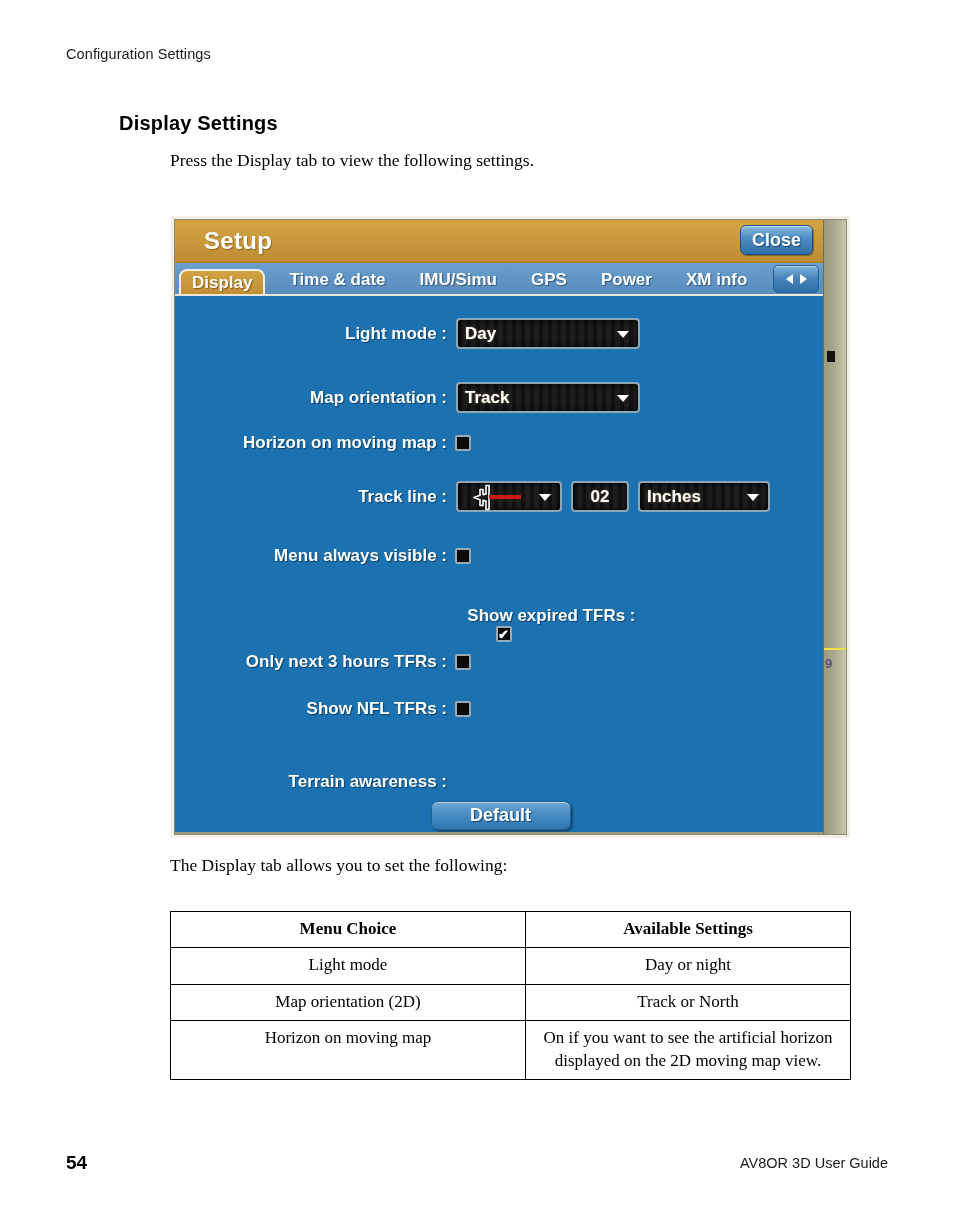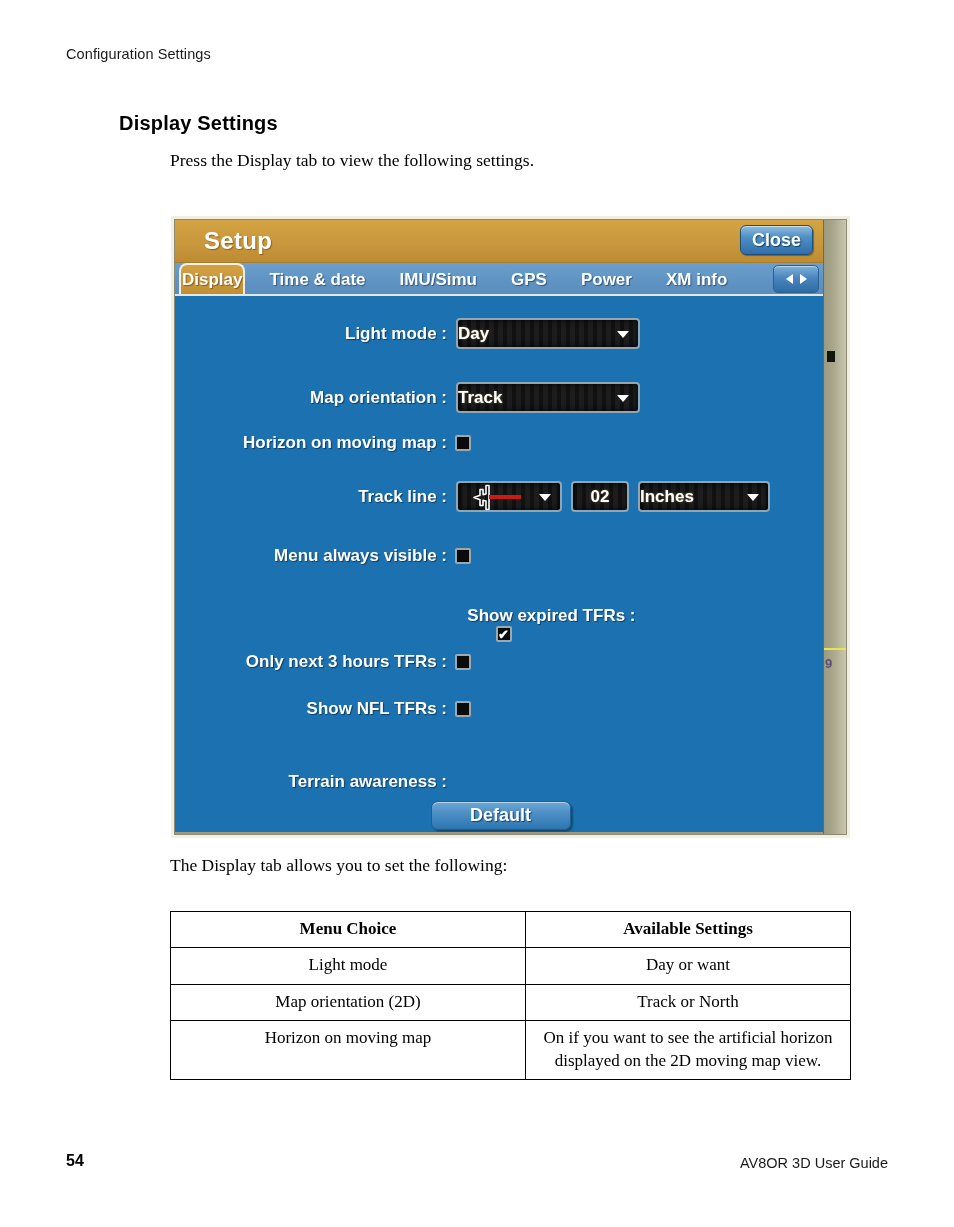--- a/index.html
+++ b/index.html
@@ -176,22 +176,22 @@
     text-shadow: 1px 1px 1px rgba(20,50,80,0.6);
     white-space: nowrap;
   }
   .tab.active {
     background: linear-gradient(to bottom, #d3a243 0%, #c9973c 60%, #c08f35 100%);
     border: 2px solid #f1efe6;
     border-bottom: none;
     border-top-left-radius: 8px;
     border-top-right-radius: 8px;
     box-sizing: border-box;
-    height: 31px;
-    padding: 0 1px;
+    height: 25px;
+    padding: 0 11px;
     margin-left: 4px;
     color: #ffffff;
     text-shadow: 1px 1px 1px rgba(90,60,10,0.6);
   }
   .tab:not(.active) { margin-left: 14px; }
   .tab-arrows {
     position: absolute;
     right: 5px;
     bottom: 1px;
     width: 44px;
@@ -256,20 +256,21 @@
     box-shadow: inset 0 0 6px rgba(0,0,0,0.9);
     display: flex;
     align-items: center;
     overflow: hidden;
   }
   .field .val {
     font-family: "Liberation Sans", sans-serif;
     font-size: 17px;
     font-weight: bold;
     color: #ffffff;
+    padding-left: 7px;
     text-shadow: 0 0 2px rgba(255,220,120,0.45);
     white-space: nowrap;
   }
   .caret {
     position: absolute;
     right: 9px;
     top: 50%;
     margin-top: -3px;
     width: 0; height: 0;
     border-left: 6px solid transparent;
@@ -399,21 +400,21 @@
   }
   table.settings-table th { font-weight: bold; }
   table.settings-table td.c1, table.settings-table th.c1 { width: 340px; }
 
   
   .folio {
     position: absolute;
     left: 66px;
     top: 1152px;
     font-family: "Liberation Sans", sans-serif;
-    font-size: 16px;
+    font-size: 19px;
     font-weight: bold;
     color: #000;
   }
   .footer-title {
     position: absolute;
     right: 66px;
     top: 1155px;
     font-family: "Liberation Sans", sans-serif;
     font-size: 14.5px;
     color: #1a1a1a;
@@ -564,21 +565,21 @@
 <table class="settings-table">
   <thead>
     <tr>
       <th class="c1">Menu Choice</th>
       <th>Available Settings</th>
     </tr>
   </thead>
   <tbody>
     <tr>
       <td class="c1">Light mode</td>
-      <td>Day or want</td>
+      <td>Day or night</td>
     </tr>
     <tr>
       <td class="c1">Map orientation (2D)</td>
       <td>Track or North</td>
     </tr>
     <tr>
       <td class="c1">Horizon on moving map</td>
       <td>On if you want to see the artificial horizon displayed on the 2D moving map view.</td>
     </tr>
   </tbody>

